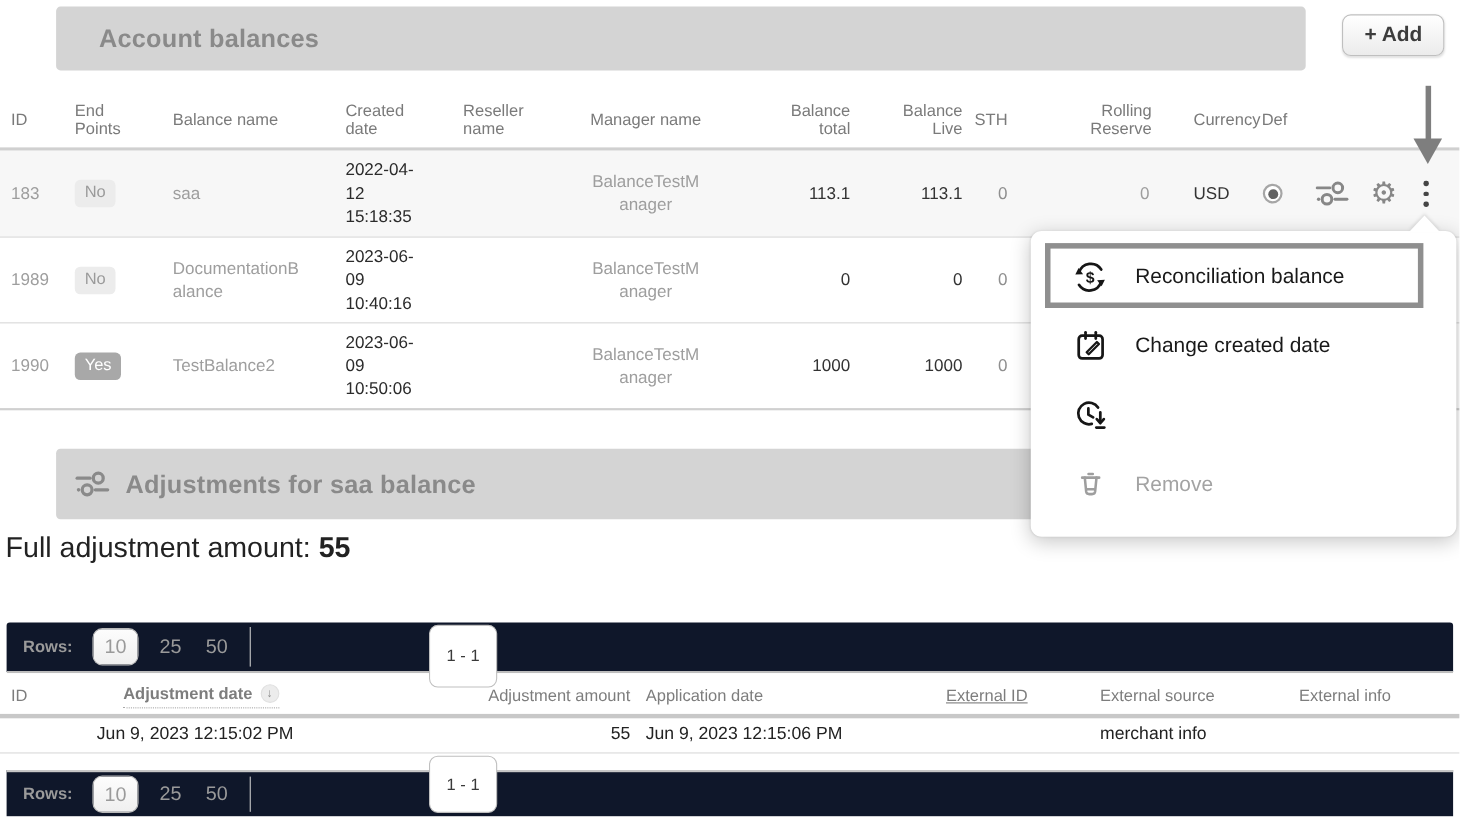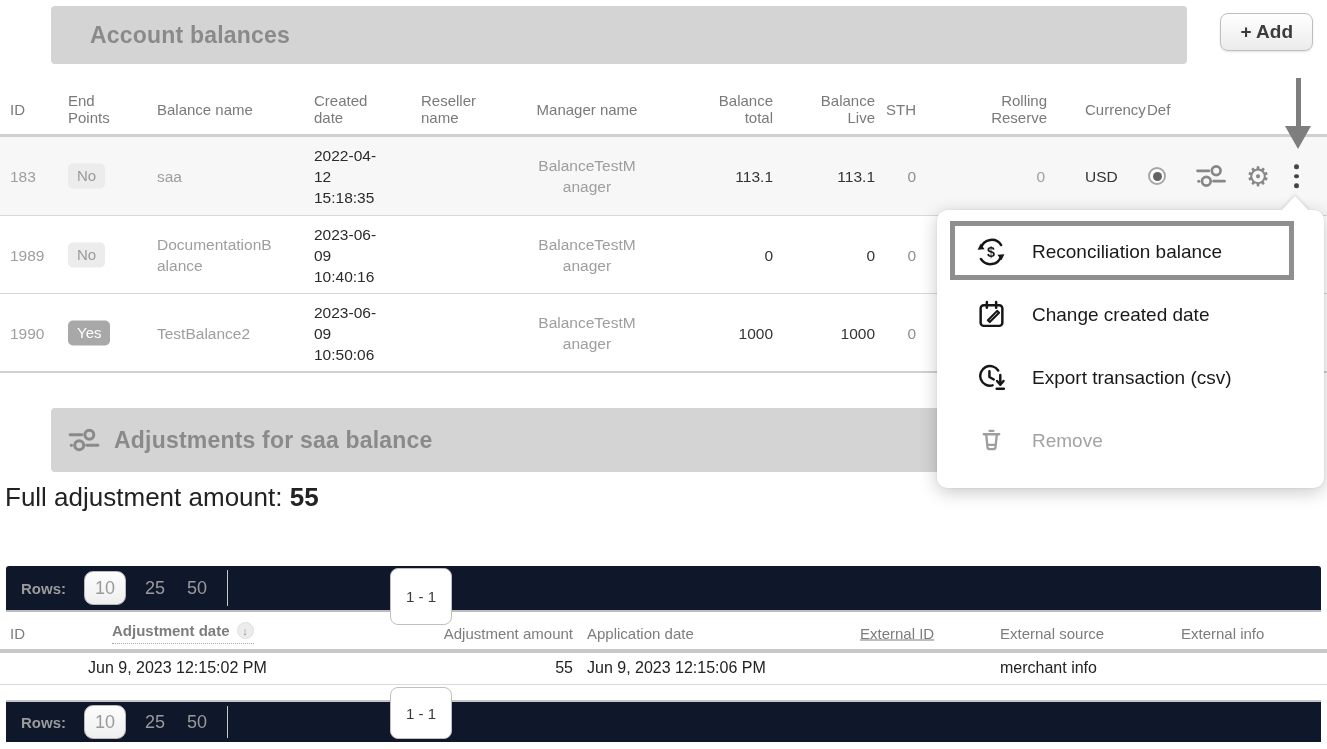--- a/index.html
+++ b/index.html
@@ -281,21 +281,20 @@
     <div class="menu-item">
       <span class="mi-icon">
         <svg width="31" height="31" viewBox="0 0 30 30" fill="none" stroke="currentColor" stroke-width="2.4" stroke-linecap="round" stroke-linejoin="round">
           <path d="M21.5 8.2 A9.5 9.5 0 1 0 16 22.6"></path>
           <path d="M13 9 v5.5 l4.2 2.4"></path>
           <line x1="23.5" y1="12.5" x2="23.5" y2="21"></line>
           <path d="M20.4 18.4 L23.5 22 L26.6 18.4"></path>
           <path d="M20 25.8 h7"></path>
         </svg>
       </span>
-      <span>Export transaction (csv)</span>
     </div>
     <div class="menu-item disabled">
       <span class="mi-icon">
         <svg width="29" height="29" viewBox="0 0 30 30" fill="none" stroke="currentColor" stroke-width="2.4" stroke-linecap="round" stroke-linejoin="round">
           <line x1="7" y1="8.5" x2="23" y2="8.5"></line>
           <path d="M13 5 h4"></path>
           <path d="M9.5 8.5 l1.3 13.2 q0.3 2.3 2.9 2.3 h2.6 q2.6 0 2.9 -2.3 L20.5 8.5"></path>
           <line x1="11.7" y1="19.5" x2="18.3" y2="19.5"></line>
         </svg>
       </span>

